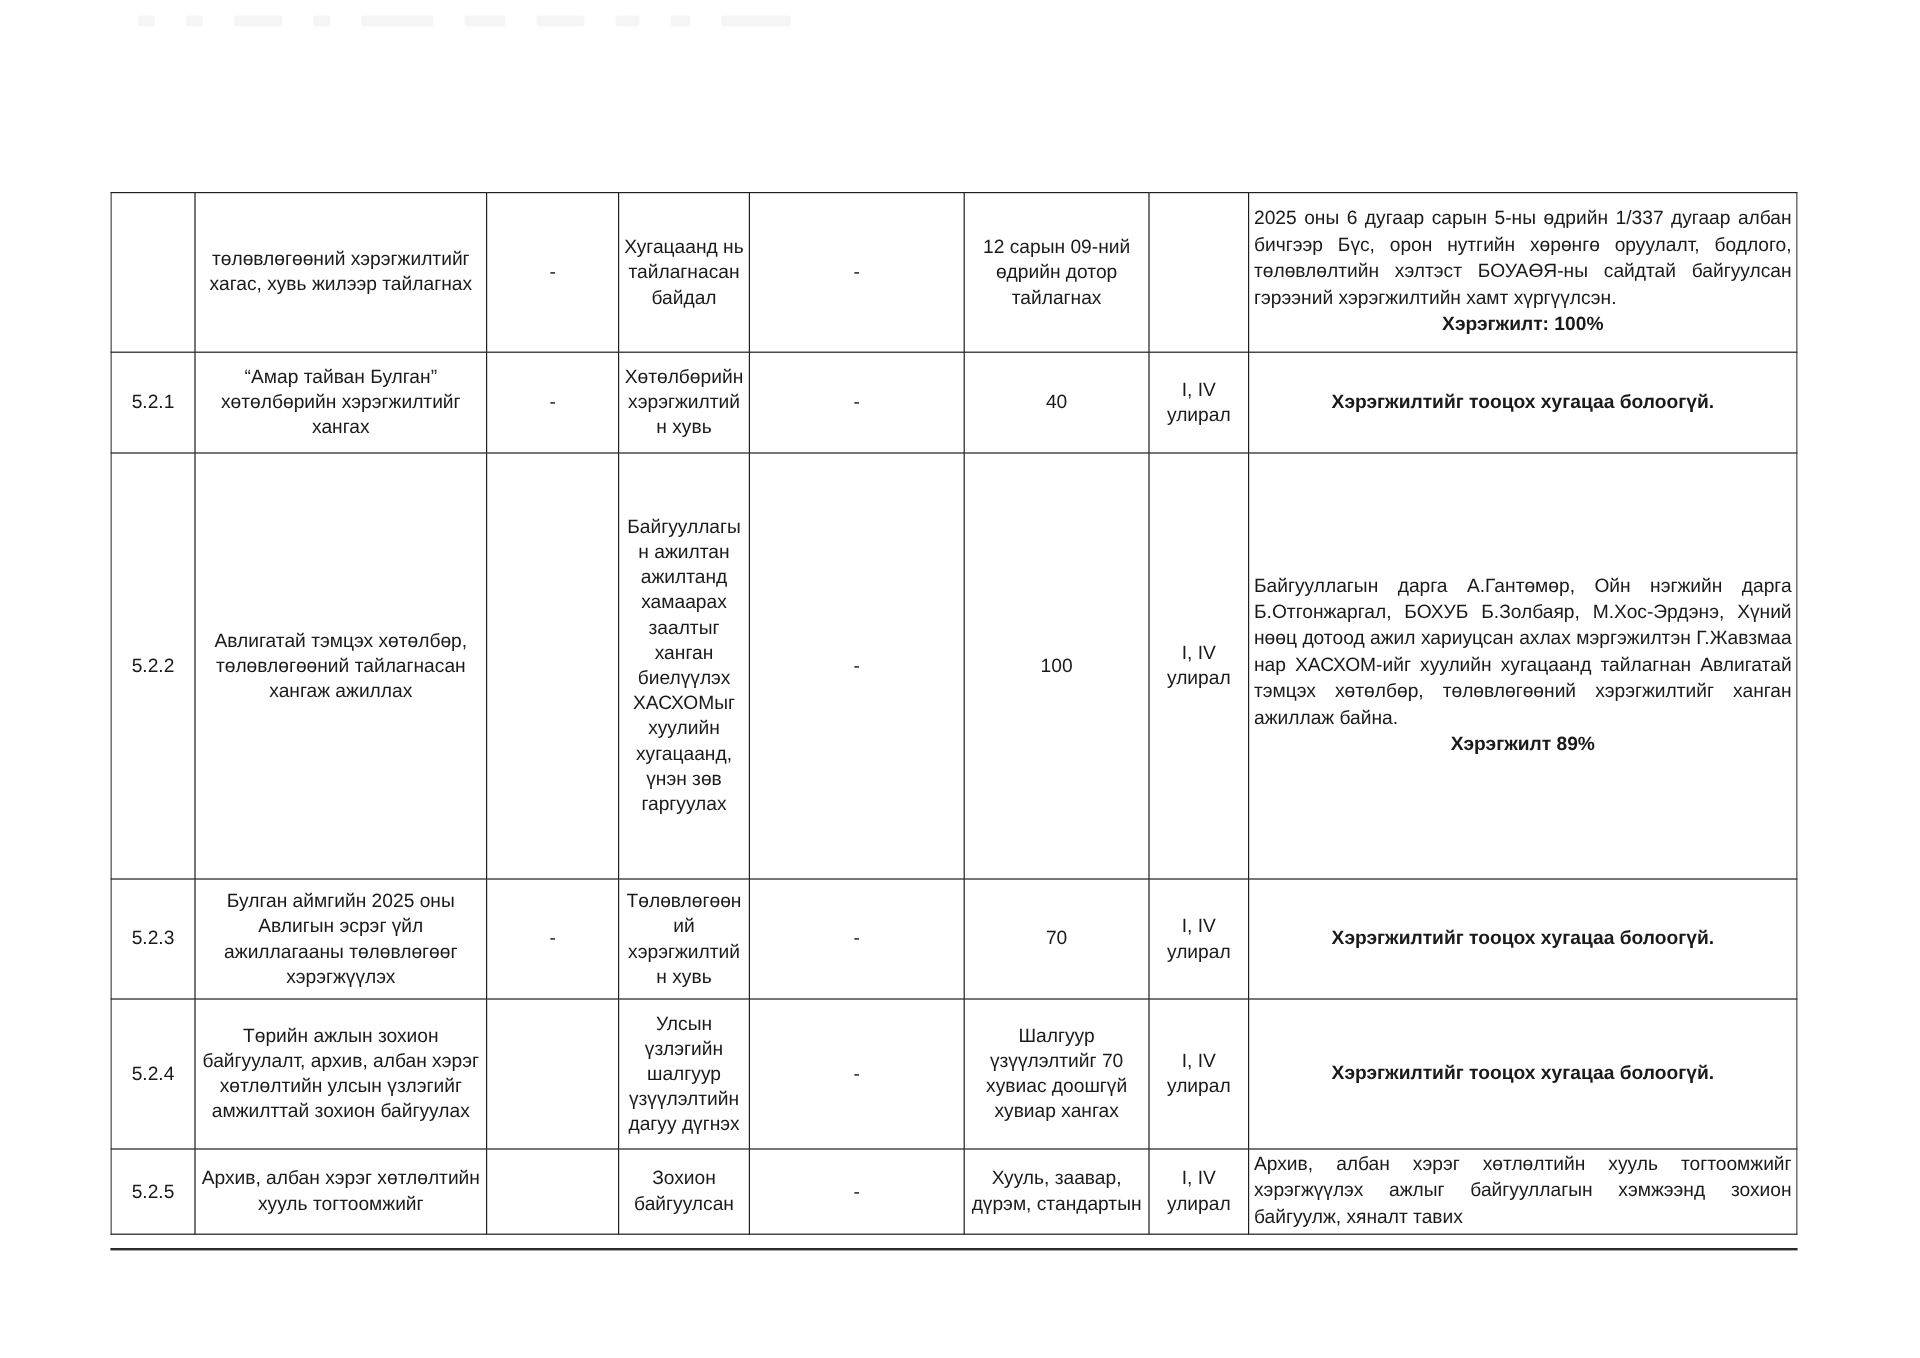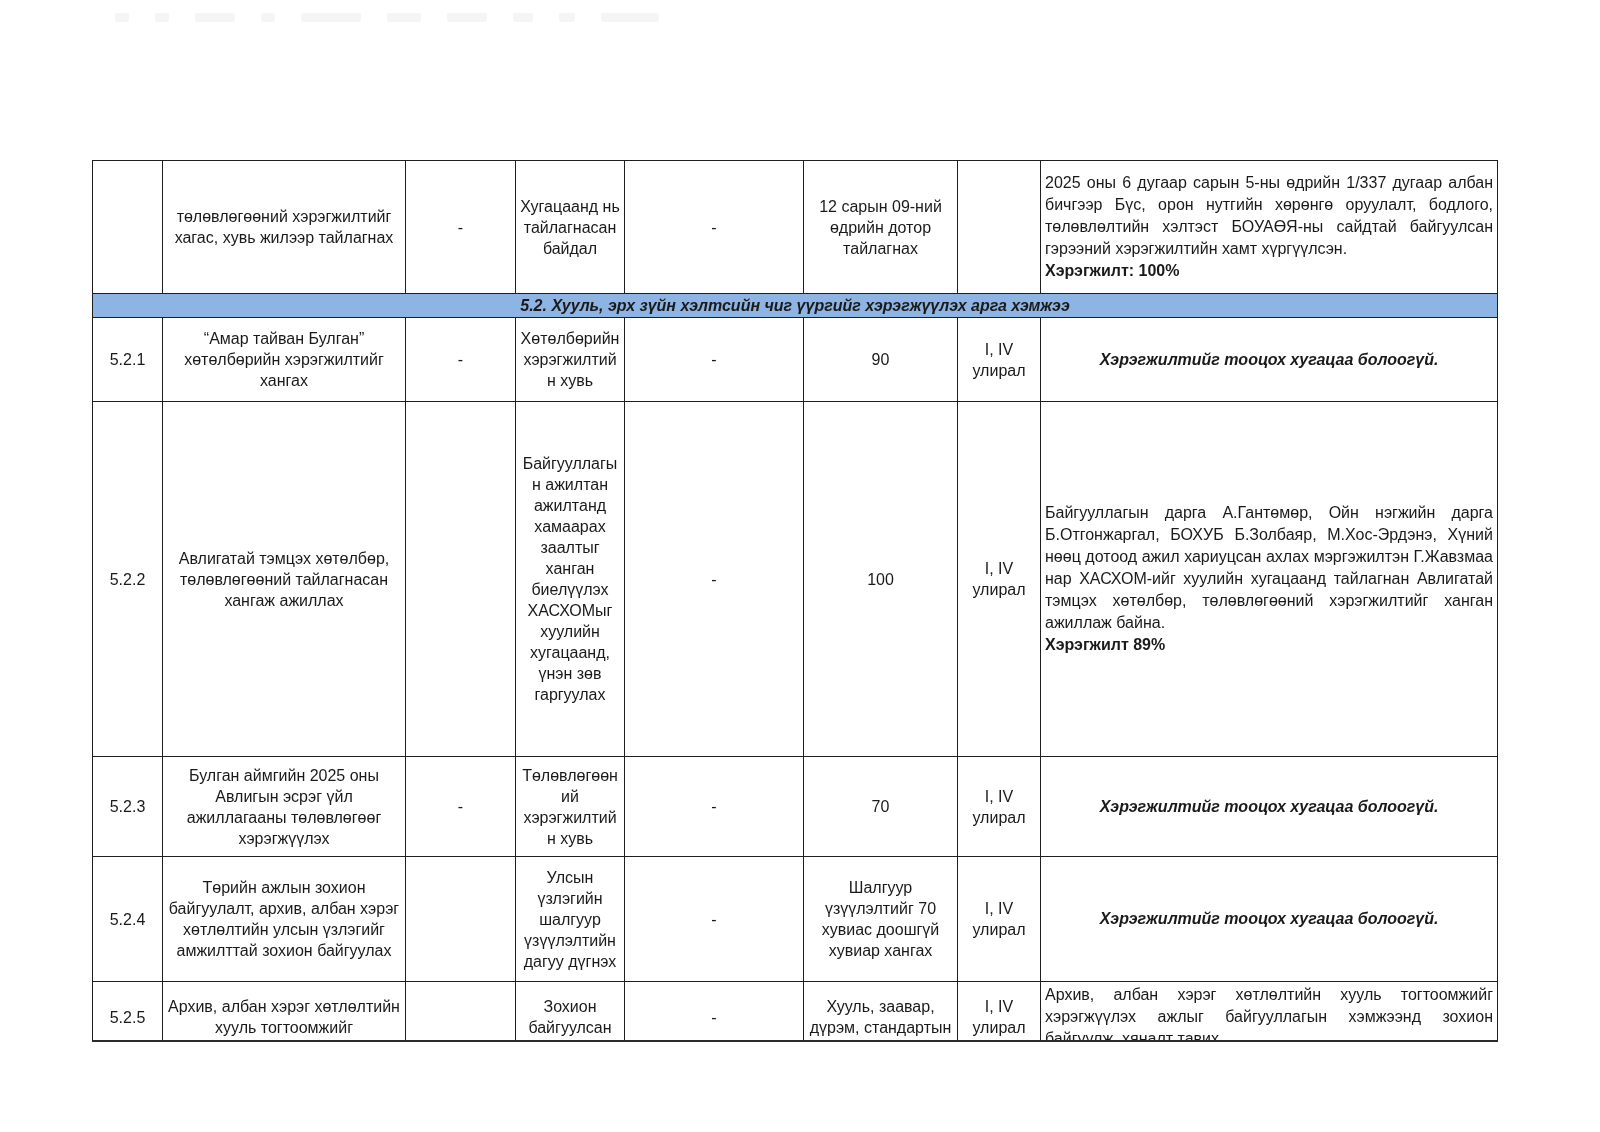--- a/index.html
+++ b/index.html
@@ -35,22 +35,22 @@
     font-weight:bold;font-style:italic;
     padding:0 4px;height:23px;line-height:22px;
     overflow-wrap:normal;word-break:normal;
   }
   td.vt{vertical-align:top;}
   td.result{
     text-align:left;line-height:22px;padding:2px 8px;
     overflow-wrap:normal;word-break:normal;border-radius:19px;
   }
   td.result .just{text-align:justify;}
-  td.result .note{text-align:left;font-weight:bold;}
-  td.result .status{text-align:center;font-weight:bold;font-style:italic;}
+  td.result .note{text-align:center;font-weight:bold;}
+  td.result .status{text-align:center;font-weight:bold;}
   td.pad-top{padding-top:78px;}
   tr.r1{height:133px;}
   tr.r521{height:84px;}
   tr.r522{height:355px;}
   tr.r523{height:100px;}
   tr.r524{height:125px;}
   tr.r525{height:60px;}
 </style>
 </head>
 <body>
@@ -91,31 +91,28 @@
           <td class="vt">Хугацаанд нь тайлагнасан байдал</td>
           <td class="vt">-</td>
           <td class="vt">12 сарын 09-ний өдрийн дотор тайлагнах</td>
           <td class="vt"></td>
           <td class="vt result">
             <div class="just">2025 оны 6 дугаар сарын 5-ны өдрийн 1/337 дугаар албан бичгээр Бүс, орон нутгийн хөрөнгө оруулалт, бодлого, төлөвлөлтийн хэлтэст БОУАӨЯ-ны сайдтай байгуулсан гэрээний хэрэгжилтийн хамт хүргүүлсэн.</div>
             <div class="note">Хэрэгжилт: 100%</div>
           </td>
         </tr>
 
-        <tr class="section-row">
-          <td colspan="8">5.2. Хууль, эрх зүйн хэлтсийн чиг үүргийг хэрэгжүүлэх арга хэмжээ</td>
-        </tr>
 
         <tr class="r521">
           <td>5.2.1</td>
           <td>“Амар тайван Булган” хөтөлбөрийн хэрэгжилтийг хангах</td>
           <td>-</td>
           <td>Хөтөлбөрийн хэрэгжилтийн хувь</td>
           <td>-</td>
-          <td>90</td>
+          <td>40</td>
           <td>I, IV улирал</td>
           <td class="vt result">
             <div class="status">Хэрэгжилтийг тооцох хугацаа болоогүй.</div>
           </td>
         </tr>
 
         <tr class="r522">
           <td>5.2.2</td>
           <td>Авлигатай тэмцэх хөтөлбөр, төлөвлөгөөний тайлагнасан хангаж ажиллах</td>
           <td></td>

